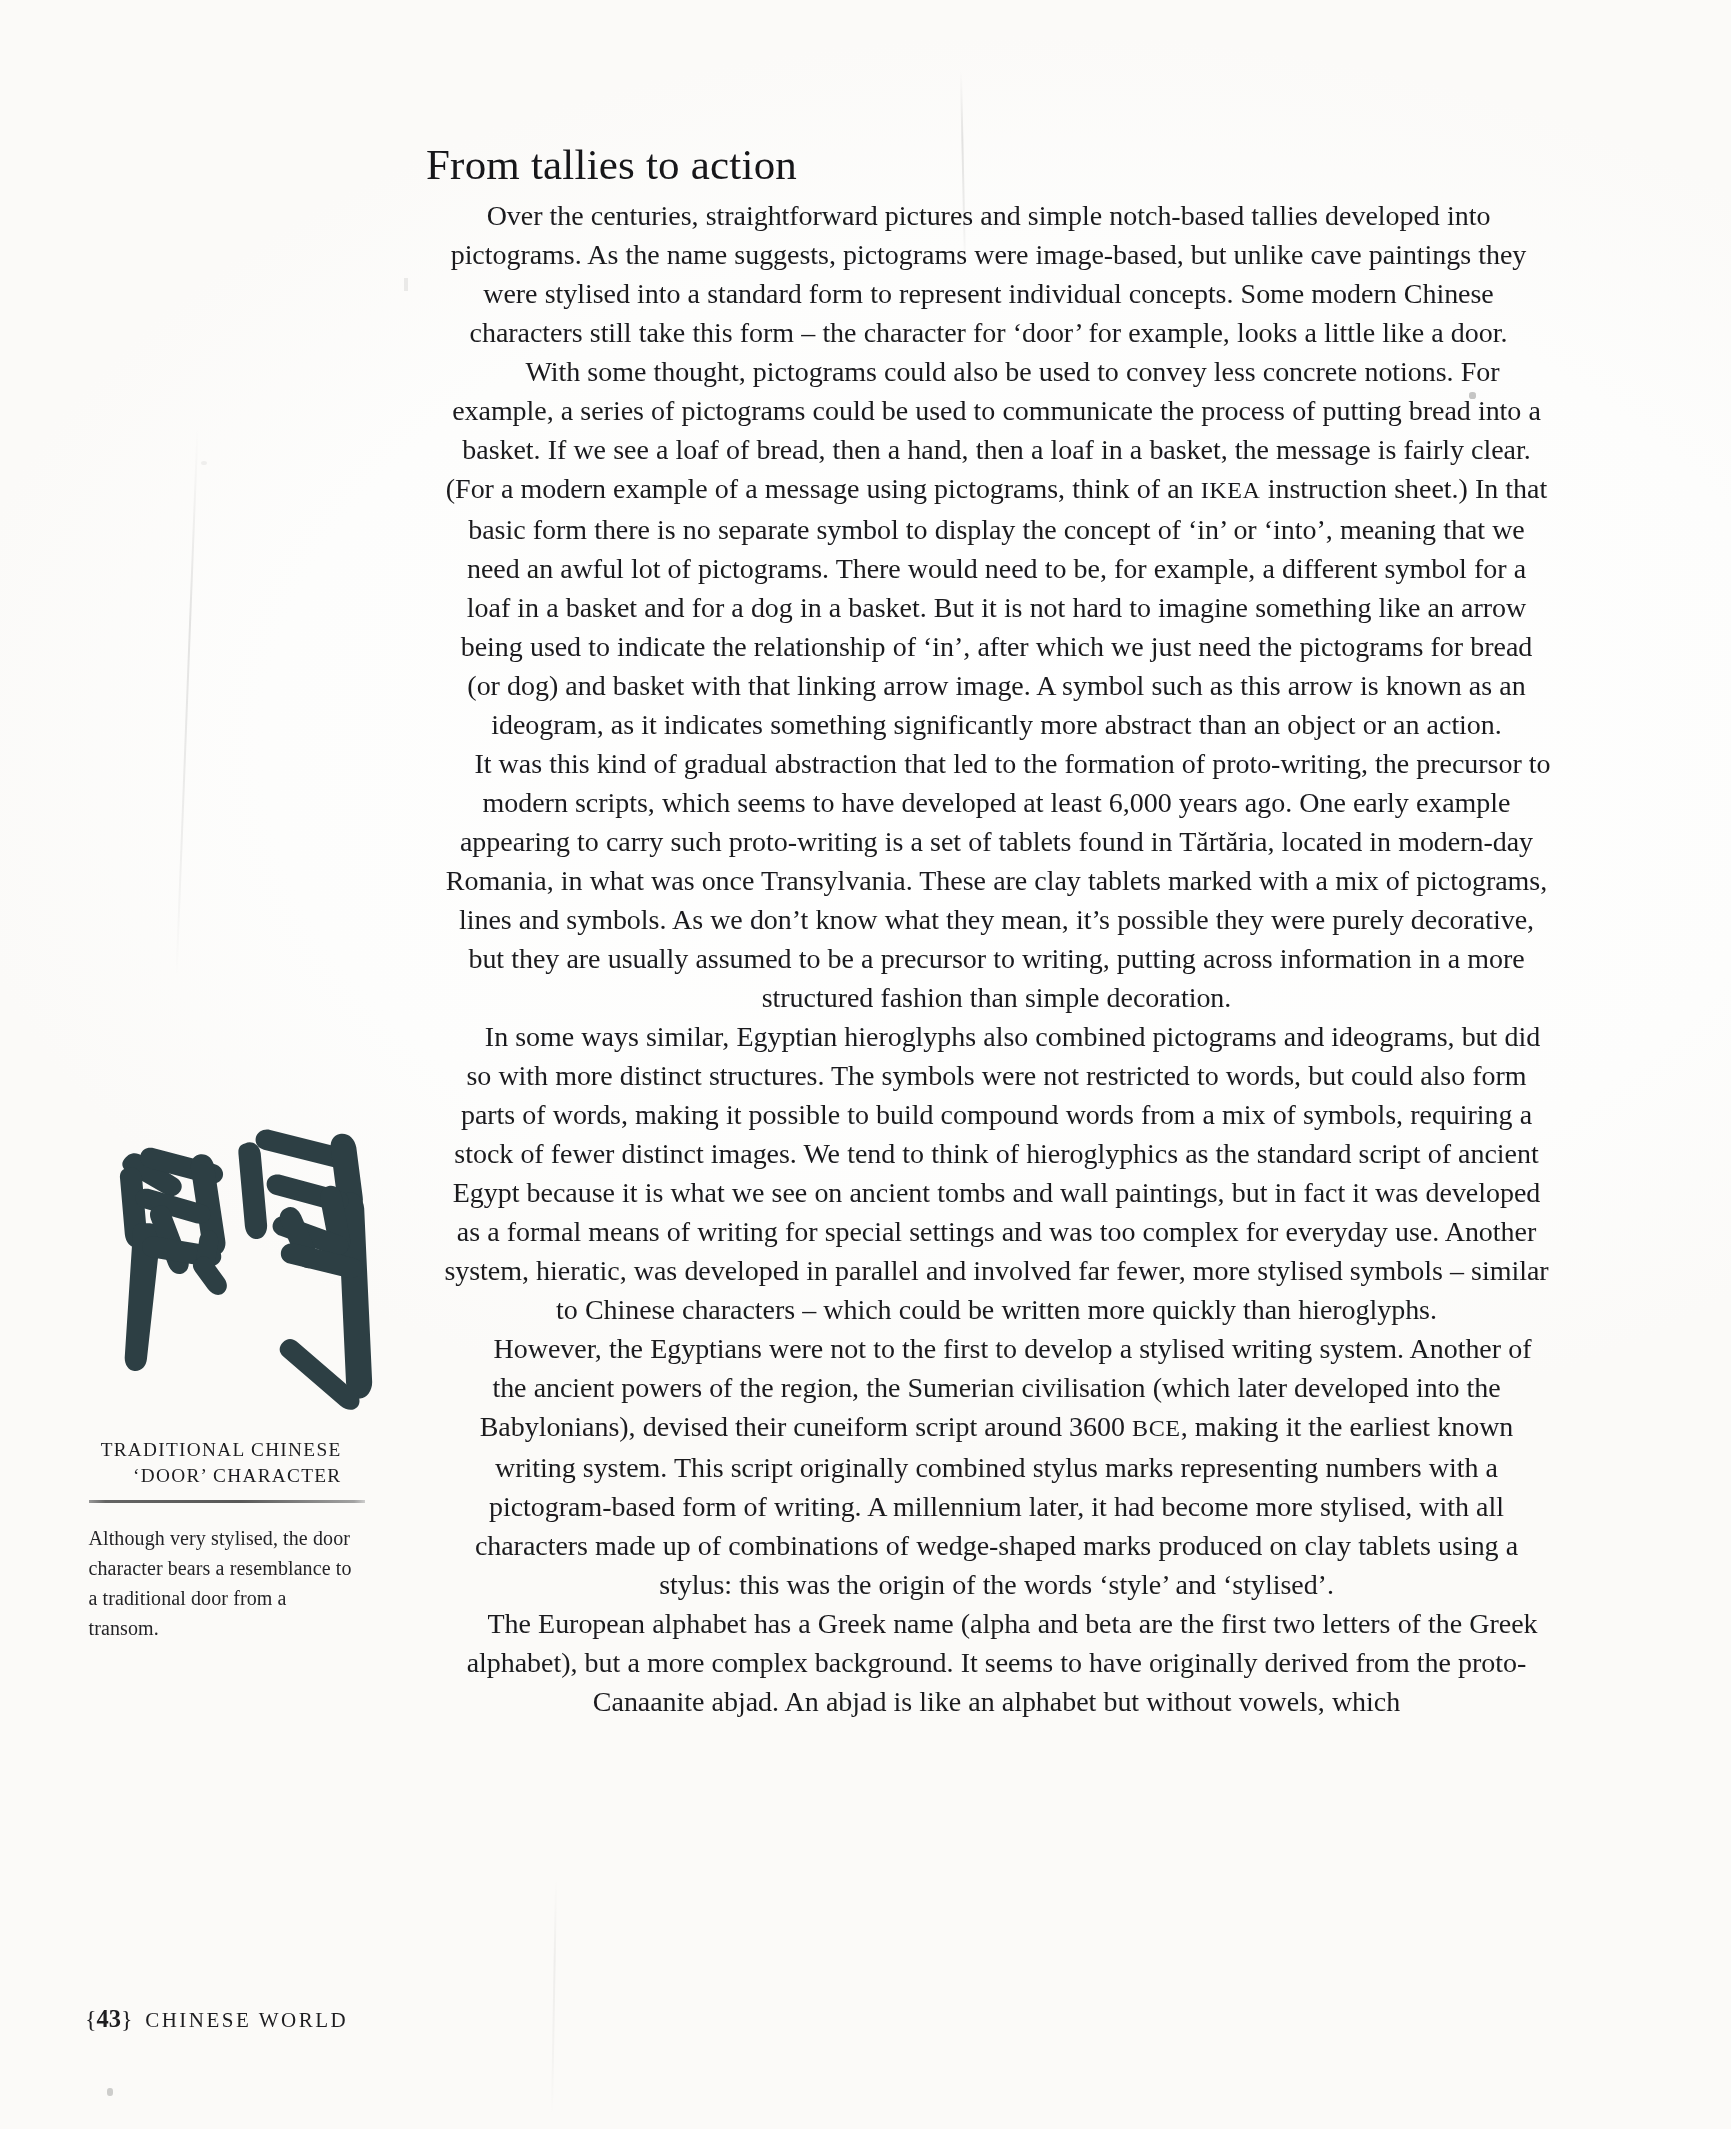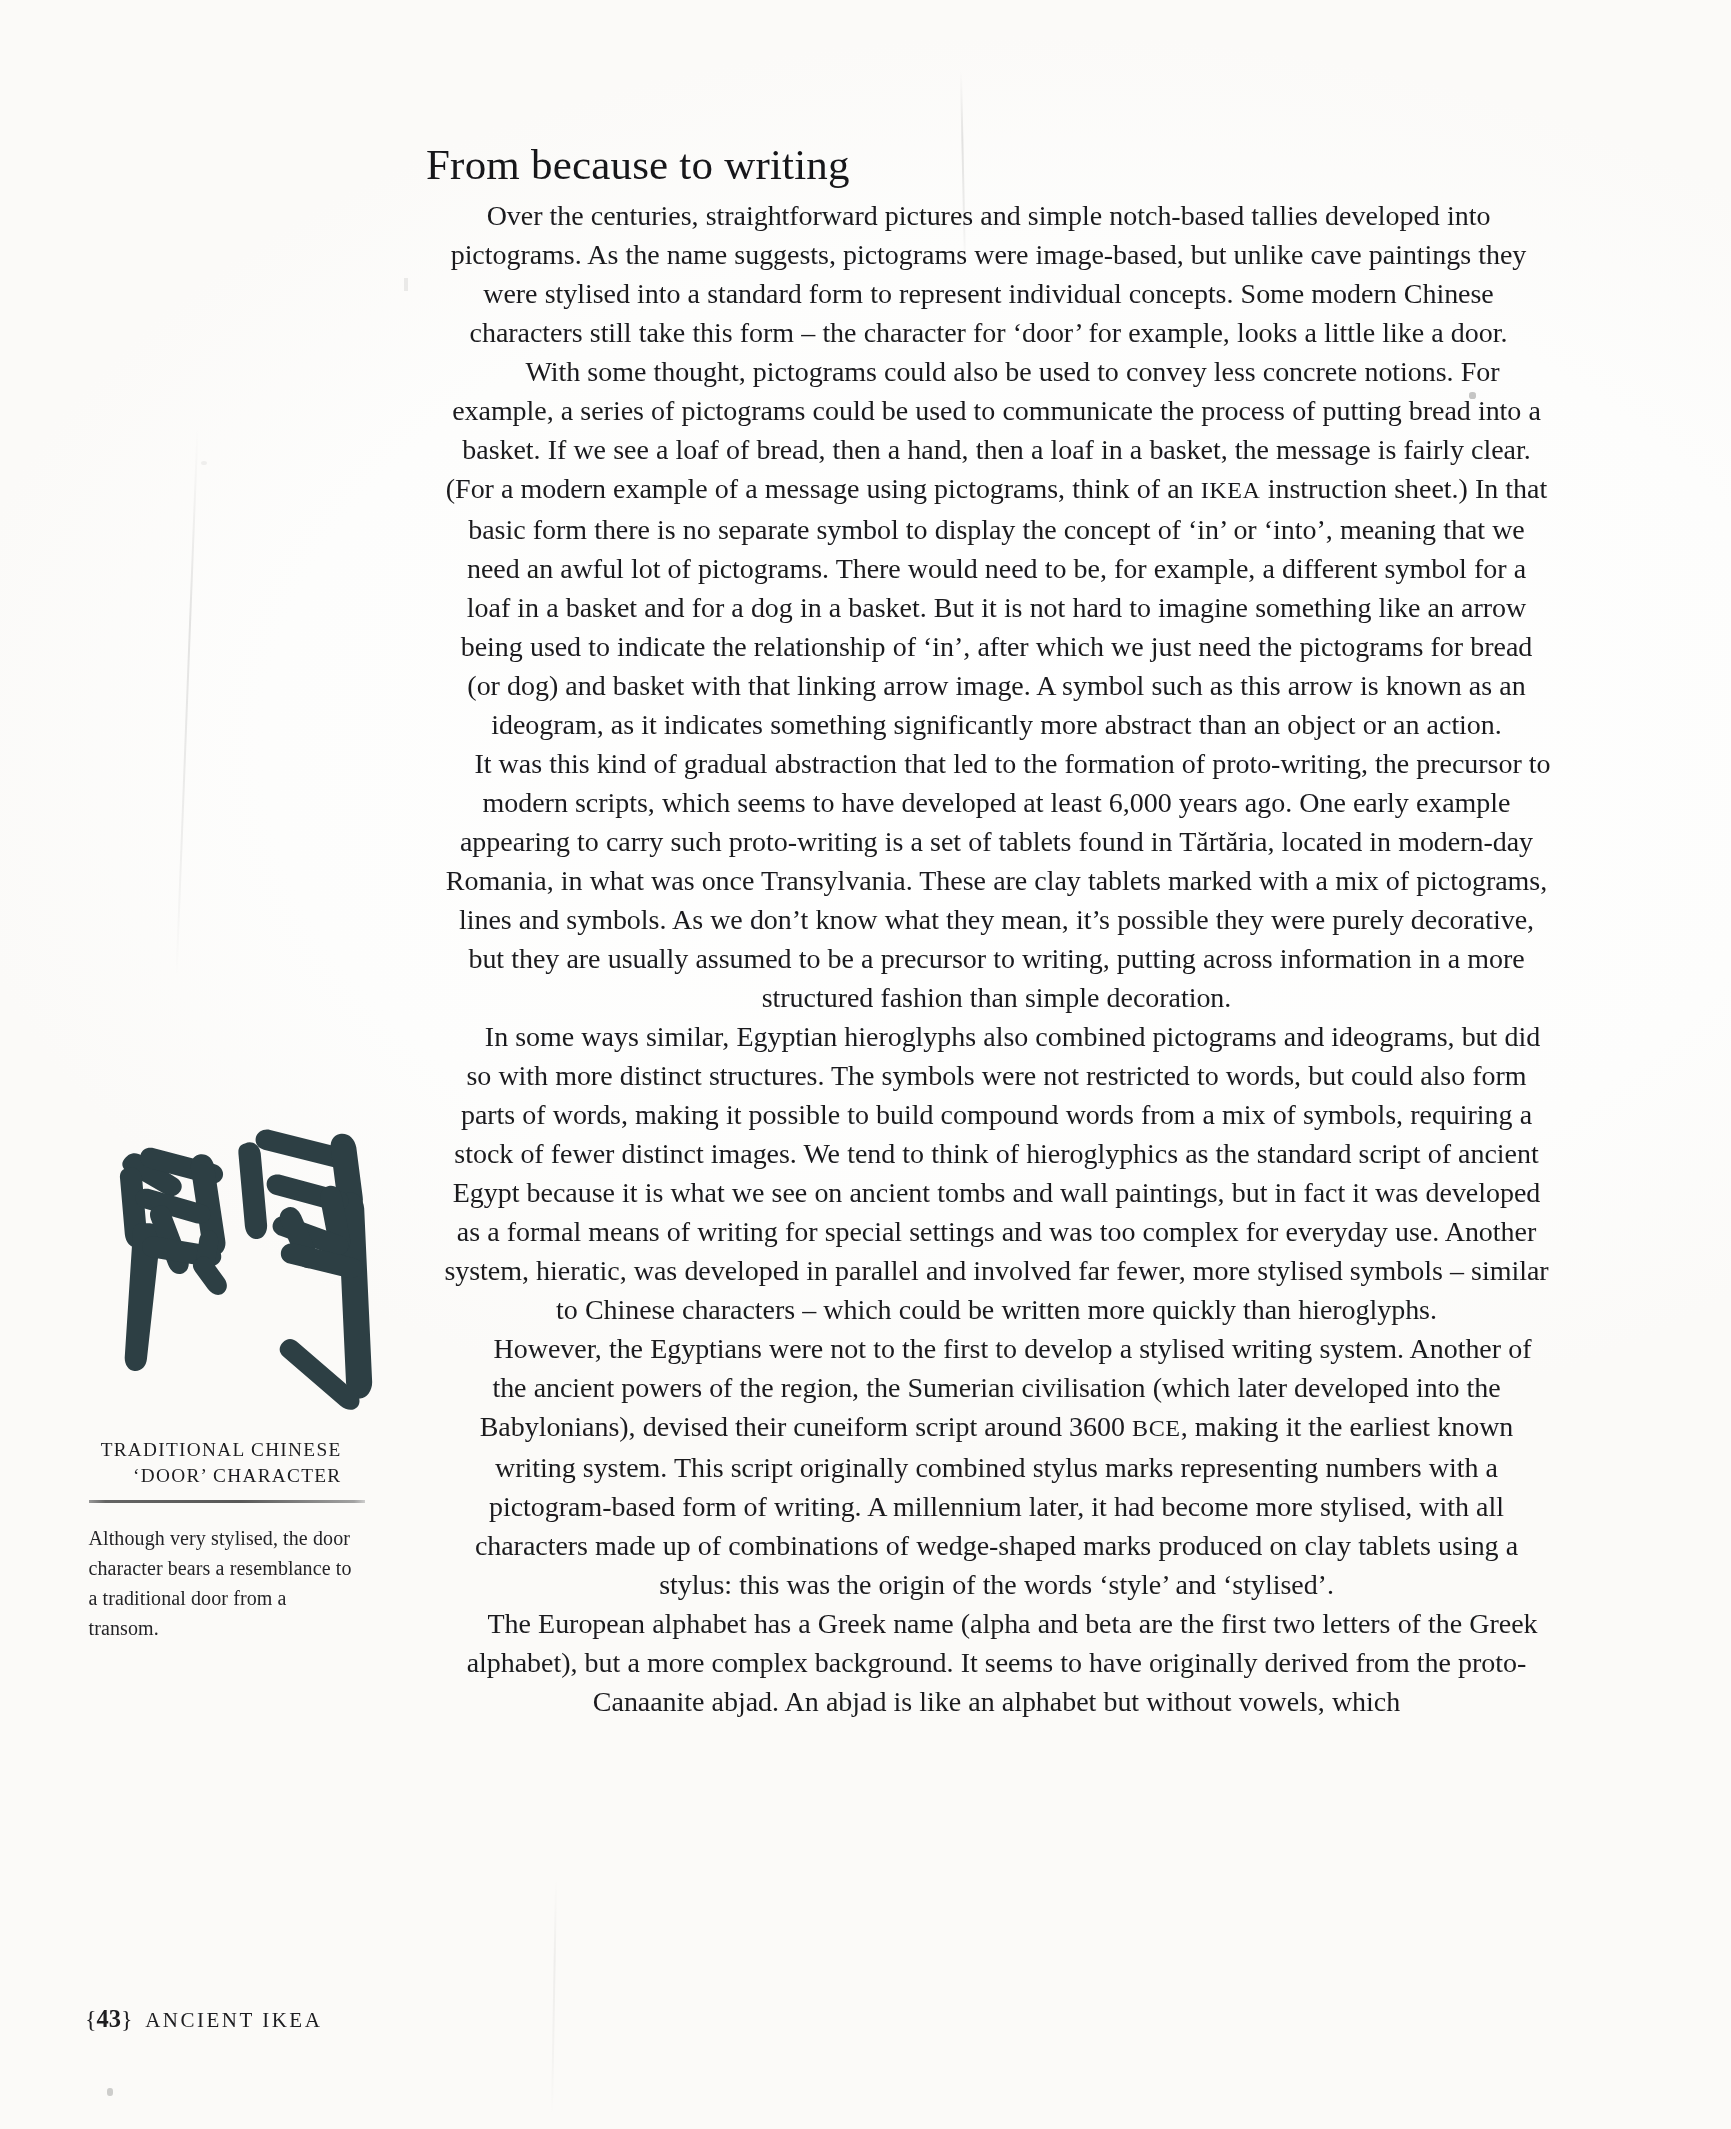--- a/index.html
+++ b/index.html
@@ -114,21 +114,21 @@
 <div class="page">
 
   <div class="scanline" style="left:186px; top:426px; width:2.4px; height:553px; transform:rotate(2.2deg);"></div>
   <div class="scanline" style="left:962px; top:71px; width:1.6px; height:197px; transform:rotate(-1.2deg);"></div>
   <div class="scanline" style="left:553px; top:1879px; width:1.6px; height:237px; transform:rotate(1deg); opacity:.5;"></div>
   <div class="artifact" style="left:201px; top:461px; width:5.5px; height:4px; border-radius:50%;"></div>
   <div class="artifact" style="left:404px; top:278px; width:4px; height:12.6px; opacity:.07;"></div>
   <div class="artifact" style="left:1469px; top:392px; width:7px; height:7px; opacity:.22; border-radius:40%;"></div>
   <div class="artifact" style="left:107px; top:2088px; width:6.3px; height:8px; opacity:.18; border-radius:40%;"></div>
 
-  <h1 class="heading">From because to writing</h1>
+  <h1 class="heading">From tallies to action</h1>
 
   <div class="body-col">
     <p><span>Over the centuries, straightforward pictures and simple notch-based tallies developed into pictograms. As the name suggests, pictograms were image-based, but unlike cave paintings they were stylised into a standard form to represent individual concepts. Some modern Chinese characters still take this form – the character for ‘door’ for example, looks a little like a door.</span></p>
     <p class="indent"><span>With some thought, pictograms could also be used to convey less concrete notions. For example, a series of pictograms could be used to communicate the process of putting bread into a basket. If we see a loaf of bread, then a hand, then a loaf in a basket, the message is fairly clear. (For a modern example of a message using pictograms, think of an <span class="sc">IKEA</span> instruction sheet.) In that basic form there is no separate symbol to display the concept of ‘in’ or ‘into’, meaning that we need an awful lot of pictograms. There would need to be, for example, a different symbol for a loaf in a basket and for a dog in a basket. But it is not hard to imagine something like an arrow being used to indicate the relationship of ‘in’, after which we just need the pictograms for bread (or dog) and basket with that linking arrow image. A symbol such as this arrow is known as an ideogram, as it indicates something significantly more abstract than an object or an action.</span></p>
     <p class="indent"><span>It was this kind of gradual abstraction that led to the formation of proto-writing, the precursor to modern scripts, which seems to have developed at least 6,000 years ago. One early example appearing to carry such proto-writing is a set of tablets found in Tărtăria, located in modern-day Romania, in what was once Transylvania. These are clay tablets marked with a mix of pictograms, lines and symbols. As we don’t know what they mean, it’s possible they were purely decorative, but they are usually assumed to be a precursor to writing, putting across information in a more structured fashion than simple decoration.</span></p>
     <p class="indent"><span>In some ways similar, Egyptian hieroglyphs also combined pictograms and ideograms, but did so with more distinct structures. The symbols were not restricted to words, but could also form parts of words, making it possible to build compound words from a mix of symbols, requiring a stock of fewer distinct images. We tend to think of hieroglyphics as the standard script of ancient Egypt because it is what we see on ancient tombs and wall paintings, but in fact it was developed as a formal means of writing for special settings and was too complex for everyday use. Another system, hieratic, was developed in parallel and involved far fewer, more stylised symbols – similar to Chinese characters – which could be written more quickly than hieroglyphs.</span></p>
     <p class="indent"><span>However, the Egyptians were not to the first to develop a stylised writing system. Another of the ancient powers of the region, the Sumerian civilisation (which later developed into the Babylonians), devised their cuneiform script around 3600 <span class="sc">BCE</span>, making it the earliest known writing system. This script originally combined stylus marks representing numbers with a pictogram-based form of writing. A millennium later, it had become more stylised, with all characters made up of combinations of wedge-shaped marks produced on clay tablets using a stylus: this was the origin of the words ‘style’ and ‘stylised’.</span></p>
     <p class="indent"><span>The European alphabet has a Greek name (alpha and beta are the first two letters of the Greek alphabet), but a more complex background. It seems to have originally derived from the proto-Canaanite abjad. An abjad is like an alphabet but without vowels, which</span></p>
   </div>
 
@@ -167,17 +167,17 @@
       <div>TRADITIONAL CHINESE</div>
       <div>‘DOOR’ CHARACTER</div>
     </div>
 
     <div class="fig-rule"></div>
 
     <div class="fig-caption">Although very stylised, the door character bears a resemblance to a traditional door from a transom.</div>
   </div>
 
   <div class="footer">
-    <span class="brace">{</span><span class="pageno">43</span><span class="brace">}</span><span class="sect">ANCIENT IKEA</span>
+    <span class="brace">{</span><span class="pageno">43</span><span class="brace">}</span><span class="sect">CHINESE WORLD</span>
   </div>
 
 </div>
 
 
 </body></html>

